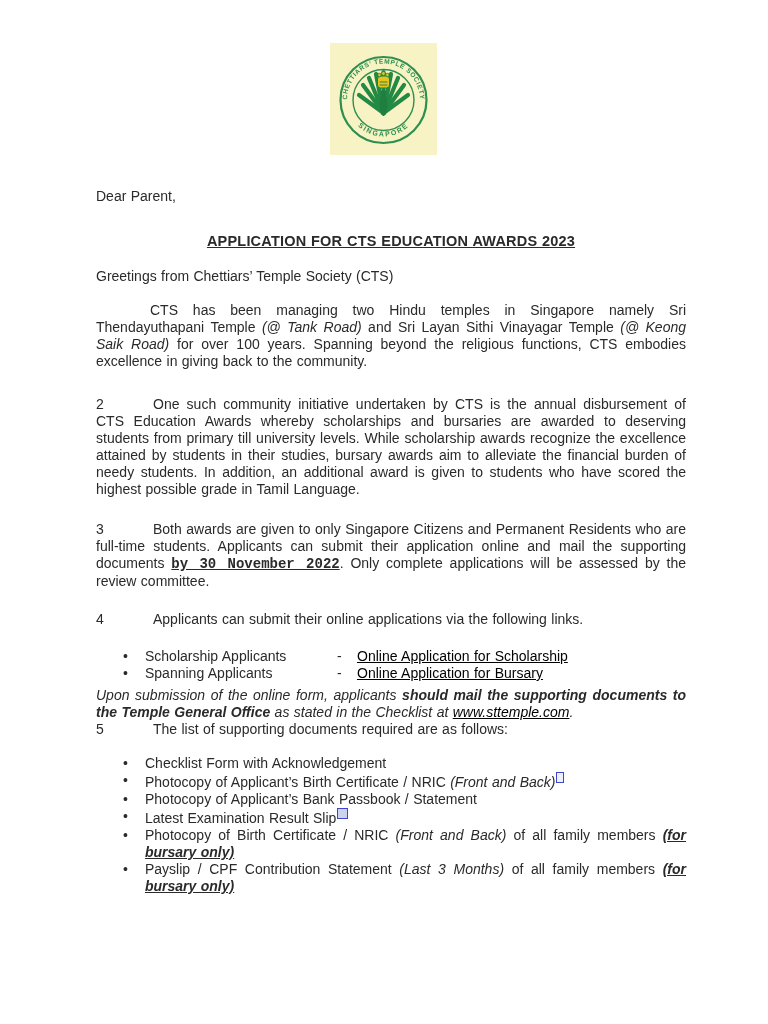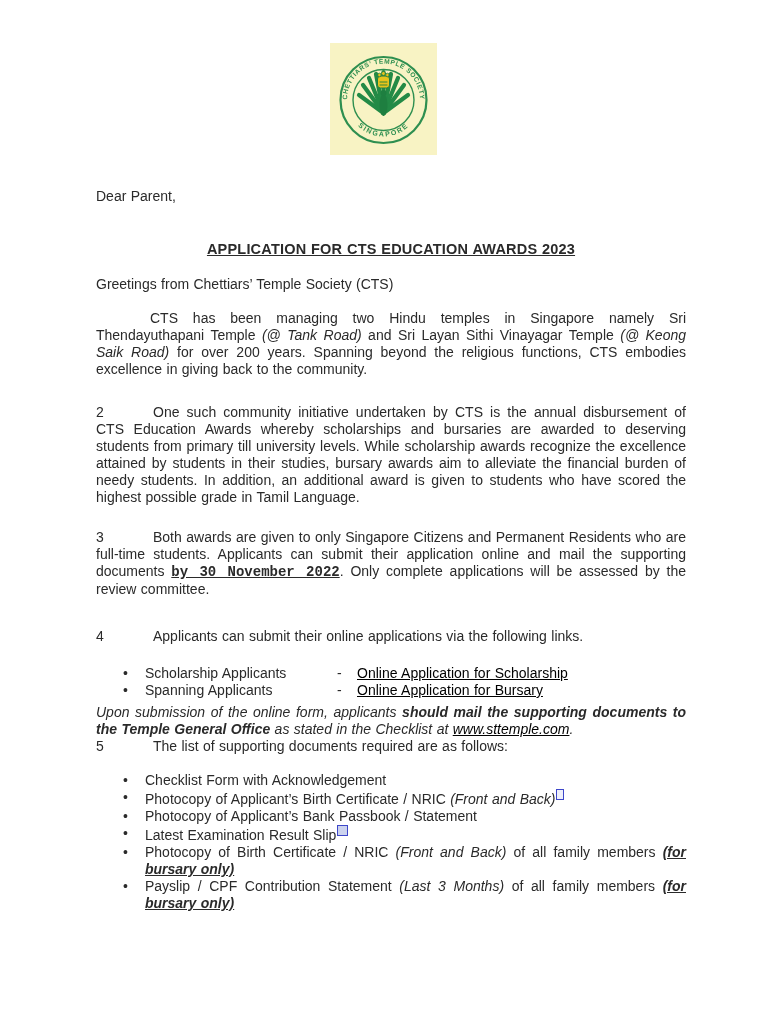--- a/index.html
+++ b/index.html
@@ -8,27 +8,27 @@
     font-family:"Liberation Sans",sans-serif;color:#2a2a2a;overflow:hidden;
   }
   .logo{position:absolute;left:330px;top:43px;width:107px;height:112px;}
   .content{position:absolute;left:96px;top:188px;width:590px;font-size:14px;line-height:17px;word-spacing:0.5px;}
   p{margin:0;}
   .justify{text-align:justify;}
   .indent{text-indent:54px;}
   .num{display:inline-block;width:57px;text-indent:0;}
   .title{
     font-weight:bold;text-align:center;text-decoration:underline;
-    font-size:14.5px;letter-spacing:0.2px;margin-top:36px;
+    font-size:14.5px;letter-spacing:0.2px;margin-top:28px;
   }
   .mt18{margin-top:18px;}
   .mt17{margin-top:17px;}
   .mt16{margin-top:5px;font-style:italic;}
   .mt20{margin-top:20px;}
-  .mt21{margin-top:30px;}
+  .mt21{margin-top:21px;}
   .mt22{}
   .mt23{margin-top:23px;}
   .mt26{margin-top:26px;}
   ul{list-style:none;margin:0;padding:0;}
   li{position:relative;padding-left:49px;}
   li::before{content:"\2022";position:absolute;left:27px;top:0;}
   .label{display:inline-block;width:192px;}
   .dash{display:inline-block;width:20px;}
   .link{color:#000000;text-decoration:underline;cursor:pointer;}
   .bu{font-weight:bold;text-decoration:underline;font-family:Liberation Mono, monospace;}
@@ -85,21 +85,21 @@
   </div>
 
   <div class="content">
 
     <p>Dear Parent,</p>
 
     <p class="title">APPLICATION FOR CTS EDUCATION AWARDS 2023</p>
 
     <p class="mt18">Greetings from Chettiars’ Temple Society (CTS)</p>
 
-    <p class="mt17 justify indent"><span>CTS has been managing two Hindu temples in Singapore namely Sri Thendayuthapani Temple </span><span class="i">(@ Tank Road)</span><span> and Sri Layan Sithi Vinayagar Temple </span><span class="i">(@ Keong Saik Road)</span><span> for over 200 years. Spanning beyond the religious functions, CTS embodies excellence in giving back to the community.</span></p>
+    <p class="mt17 justify indent"><span>CTS has been managing two Hindu temples in Singapore namely Sri Thendayuthapani Temple </span><span class="i">(@ Tank Road)</span><span> and Sri Layan Sithi Vinayagar Temple </span><span class="i">(@ Keong Saik Road)</span><span> for over 100 years. Spanning beyond the religious functions, CTS embodies excellence in giving back to the community.</span></p>
 
     <p class="mt26 justify"><span class="num">2</span><span>One such community initiative undertaken by CTS is the annual disbursement of CTS Education Awards whereby scholarships and bursaries are awarded to deserving students from primary till university levels. While scholarship awards recognize the excellence attained by students in their studies, bursary awards aim to alleviate the financial burden of needy students. In addition, an additional award is given to students who have scored the highest possible grade in Tamil Language.</span></p>
 
     <p class="mt23 justify"><span class="num">3</span><span>Both awards are given to only Singapore Citizens and Permanent Residents who are full-time students. Applicants can submit their application online and mail the supporting documents </span><span class="bu">by 30 November 2022</span><span>. Only complete applications will be assessed by the review committee.</span></p>
 
     <p class="mt21"><span class="num">4</span><span>Applicants can submit their online applications via the following links.</span></p>
 
     <ul class="mt20">
       <li><span class="label">Scholarship Applicants</span><span class="dash">-</span><a class="link">Online Application for Scholarship</a></li>
       <li><span class="label">Spanning Applicants</span><span class="dash">-</span><a class="link">Online Application for Bursary</a></li>

